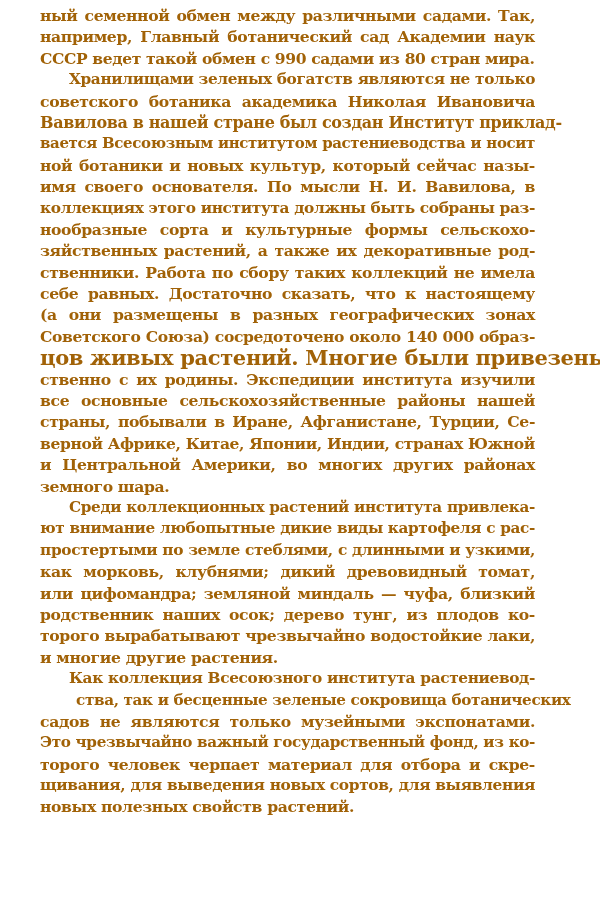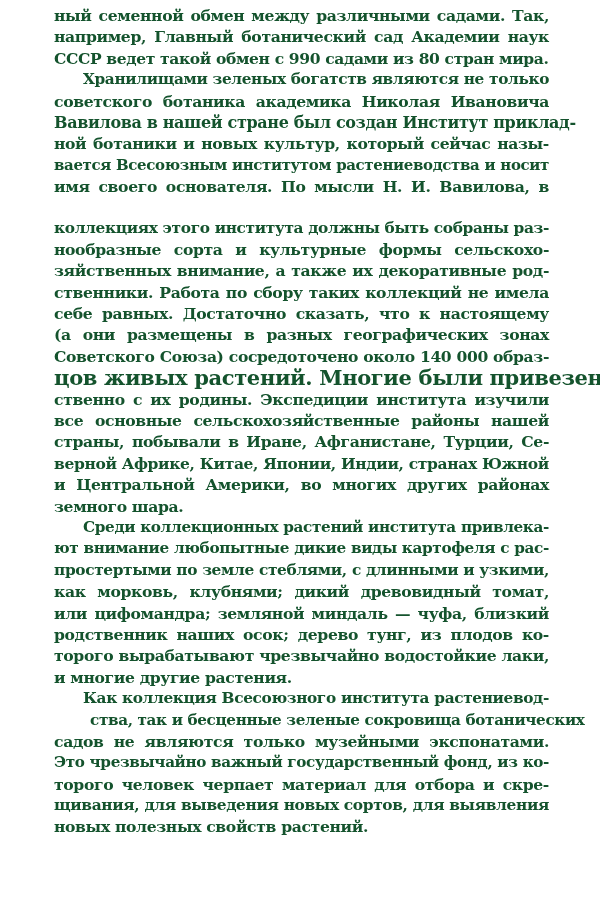--- a/index.html
+++ b/index.html
@@ -1,26 +1,26 @@
 <!DOCTYPE html>
 <html><head>
 <meta charset="utf-8">
 <style>
   html, body { margin: 0; padding: 0; background: #ffffff; }
   body { width: 600px; height: 903px; position: relative; overflow: hidden; }
   .page {
     position: absolute;
-    left: 54px;
+    left: 40px;
     top: 5px;
     width: 495px;
     font-family: "DejaVu Serif", "Liberation Serif", serif;
     font-weight: bold;
     font-size: 15.6px;
     line-height: 21.4px;
-    color: #14532d;
+    color: #a16207;
     letter-spacing: -0.35px;
   }
   .line {
     display: block;
     height: 21.4px;
     white-space: nowrap;
     text-align: justify;
     text-align-last: justify;
   }
   .line.last { text-align-last: left; }
@@ -34,26 +34,26 @@
   <div class="para">
     <span class="line" style="white-space: nowrap;">ный семенной обмен между различными садами. Так,</span>
     <span class="line" style="white-space: nowrap;">например, Главный ботанический сад Академии наук</span>
     <span class="line last" style="white-space: nowrap; font-size: 15.5148px; line-height: 21.4px;">СССР ведет такой обмен с 990 садами из 80 стран мира.</span>
   </div>
 
   <div class="para">
     <span class="line indent" style="white-space: nowrap; font-size: 15.309px; line-height: 21.4px;">Хранилищами зеленых богатств являются не только</span>
     <span class="line" style="white-space: nowrap;">советского ботаника академика Николая Ивановича</span>
     <span class="line" style="white-space: nowrap; font-size: 16px; line-height: 21.4px;">Вавилова в нашей стране был создан Институт приклад-</span>
+    <span class="line" style="white-space: nowrap; font-size: 14.986px; line-height: 21.4px;">вается Всесоюзным институтом растениеводства и носит</span>
     <span class="line" style="white-space: nowrap;">ной ботаники и новых культур, который сейчас назы-</span>
-    <span class="line" style="white-space: nowrap; font-size: 14.986px; line-height: 21.4px;">вается Всесоюзным институтом растениеводства и носит</span>
     <span class="line" style="white-space: nowrap;">имя своего основателя. По мысли Н. И. Вавилова, в</span>
-    <span class="line" style="white-space: nowrap; font-size: 15.36px; line-height: 21.4px; margin-top: 20px;">коллекциях этого института должны быть собраны раз-</span>
+    <span class="line" style="white-space: nowrap; font-size: 15.36px; line-height: 21.4px;">коллекциях этого института должны быть собраны раз-</span>
     <span class="line" style="white-space: nowrap;">нообразные сорта и культурные формы сельскохо-</span>
-    <span class="line" style="white-space: nowrap;">зяйственных внимание, а также их декоративные род-</span>
+    <span class="line" style="white-space: nowrap;">зяйственных растений, а также их декоративные род-</span>
     <span class="line" style="white-space: nowrap;">ственники. Работа по сбору таких коллекций не имела</span>
     <span class="line" style="white-space: nowrap;">себе равных. Достаточно сказать, что к настоящему</span>
     <span class="line" style="white-space: nowrap;">(а они размещены в разных географических зонах</span>
     <span class="line" style="white-space: nowrap; font-size: 15.5695px; line-height: 21.4px;">Советского Союза) сосредоточено около 140 000 образ-</span>
     <span class="line" style="white-space: nowrap; font-size: 21px; line-height: 21.4px;">цов живых растений. Многие были привезены непосред-</span>
     <span class="line" style="white-space: nowrap;">ственно с их родины. Экспедиции института изучили</span>
     <span class="line" style="white-space: nowrap;">все основные сельскохозяйственные районы нашей</span>
     <span class="line" style="white-space: nowrap;">страны, побывали в Иране, Афганистане, Турции, Се-</span>
     <span class="line" style="white-space: nowrap; font-size: 15.5167px; line-height: 21.4px;">верной Африке, Китае, Японии, Индии, странах Южной</span>
     <span class="line" style="white-space: nowrap;">и Центральной Америки, во многих других районах</span>

